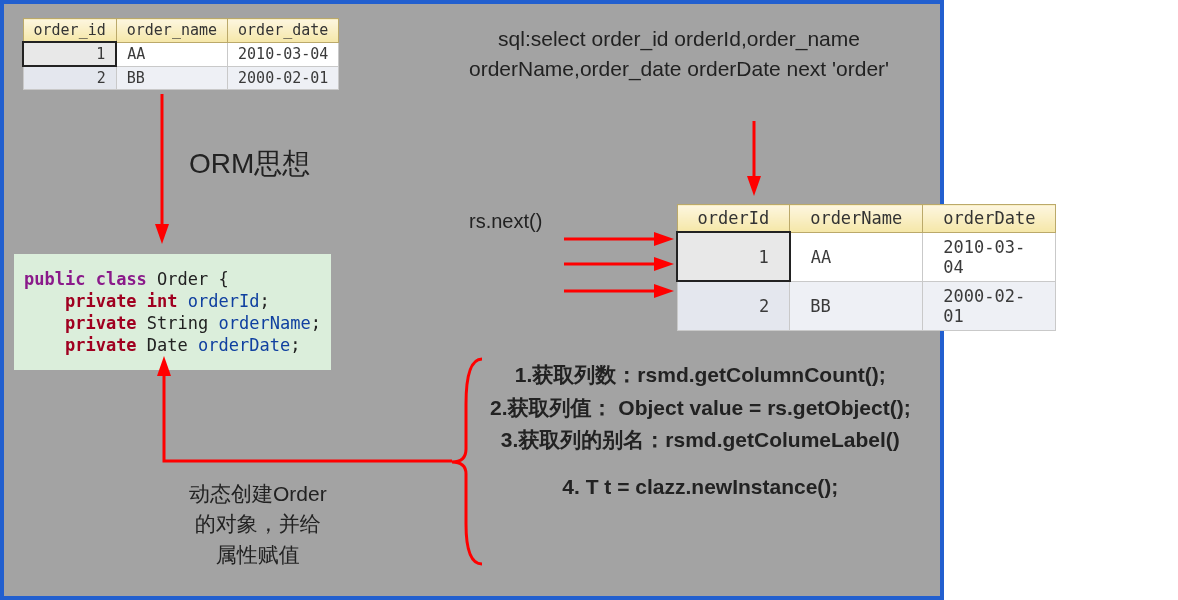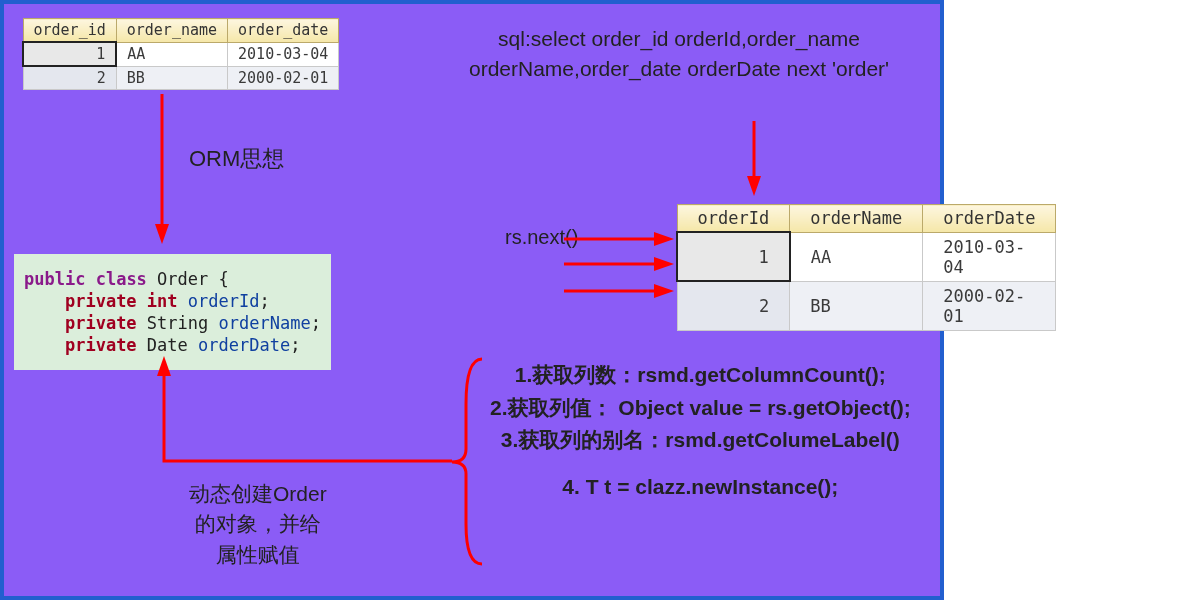--- a/index.html
+++ b/index.html
@@ -6,21 +6,21 @@
   body {
     margin: 0;
     font-family: "Segoe UI", Arial, sans-serif;
     font-size: 18px;
     color: #333;
   }
   .viewport {
     width: 944px;
     height: 600px;
     position: relative;
-    background: #8b5cf6;
+    background: #a3a3a3;
     border: 4px solid #225fcf;
   }
   .db-table {
     position: absolute;
     border-collapse: collapse;
     font-family: Consolas, monospace;
     font-size: 15px;
     color: #3a3a3a;
   }
   .db-table th {
@@ -85,21 +85,21 @@
       <td>2010-03-04</td>
     </tr>
     <tr class="alt">
       <td class="num">2</td>
       <td>BB</td>
       <td>2000-02-01</td>
     </tr>
   </tbody>
     </table>
 
-  <div class="text-block" style="left:185px; top:140px; font-size:22px;">ORM思想</div>
+  <div class="text-block" style="left:185px; top:140px; font-size:28px;">ORM思想</div>
 
   <svg class="arrow" style="left:148px; top:90px;" width="20" height="150">
     <line class="red-stroke" x1="10" y1="0" x2="10" y2="130"></line>
     <polygon class="red-fill" points="10,150 3,130 17,130"></polygon>
   </svg>
 
   <div class="code-block" style="left:10px; top:250px;"><span class="kw-purple">public</span> <span class="kw-purple">class</span> <span class="txt">Order</span><span class="txt"> {</span>
 <span>    </span><span class="kw-red">private</span> <span class="kw-red">int</span> <span class="id-blue">orderId</span><span class="txt">;</span>
 <span>    </span><span class="kw-red">private</span> <span class="txt">String </span><span class="id-blue">orderName</span><span class="txt">;</span>
 <span>    </span><span class="kw-red">private</span> <span class="txt">Date </span><span class="id-blue">orderDate</span><span class="txt">;</span></div>
@@ -107,21 +107,21 @@
   <div class="text-block" style="left:465px; top:20px; font-size:21px; line-height:1.45;">
     <div>sql:select order_id orderId,order_name</div>
     <div>orderName,order_date orderDate next 'order'</div>
   </div>
 
   <svg class="arrow" style="left:740px; top:117px;" width="20" height="75">
     <line class="red-stroke" x1="10" y1="0" x2="10" y2="55"></line>
     <polygon class="red-fill" points="10,75 3,55 17,55"></polygon>
   </svg>
 
-  <div class="text-block" style="left:465px; top:219px; font-size:20px;margin-left:36px;">rs.next()</div>
+  <div class="text-block" style="left:465px; top:203px; font-size:20px;">rs.next()</div>
 
   <svg class="arrow" style="left:560px; top:225px;" width="110" height="20">
     <line class="red-stroke" x1="0" y1="10" x2="90" y2="10"></line>
     <polygon class="red-fill" points="110,10 90,3 90,17"></polygon>
   </svg>
   <svg class="arrow" style="left:560px; top:250px;" width="110" height="20">
     <line class="red-stroke" x1="0" y1="10" x2="90" y2="10"></line>
     <polygon class="red-fill" points="110,10 90,3 90,17"></polygon>
   </svg>
   <svg class="arrow" style="left:560px; top:277px;" width="110" height="20">

